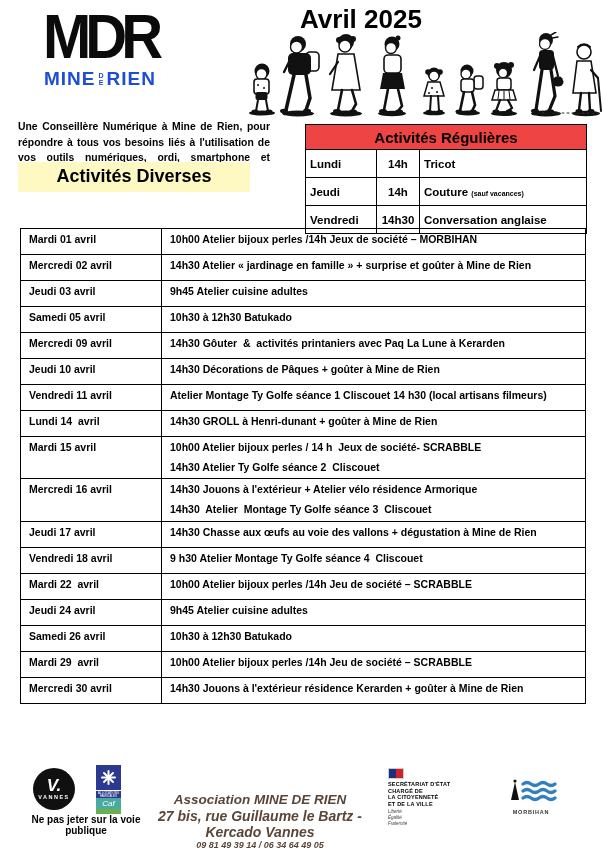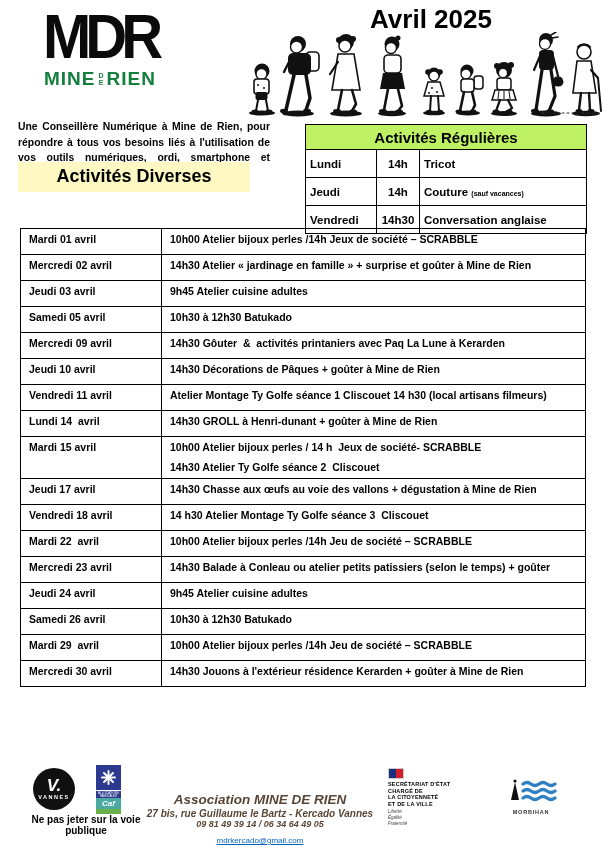--- a/index.html
+++ b/index.html
@@ -4,37 +4,37 @@
 <style>
   html,body{margin:0;padding:0;background:#fff;}
   .page{position:relative;width:603px;height:853px;background:#fff;overflow:hidden;
         font-family:"Liberation Sans",sans-serif;color:#000;padding-left:8px;}
 
   
   .logo-block{position:absolute;left:30px;top:6px;width:140px;text-align:center;}
   .logo-letters{font-weight:900;font-size:58px;line-height:60px;letter-spacing:-6px;
                 transform:scaleY(1.08);color:#0b0b0b;}
   .logo-name{display:flex;align-items:center;justify-content:center;gap:3px;
-             font-weight:700;font-size:19px;letter-spacing:1px;color:#15803d;margin-top:2px;}
+             font-weight:700;font-size:19px;letter-spacing:1px;color:#1d4ed8;margin-top:2px;}
   .logo-de{display:flex;flex-direction:column;font-size:7px;line-height:7px;letter-spacing:0;}
 
-  .main-title{position:absolute;left:300px;top:4px;width:262px;text-align:center;
+  .main-title{position:absolute;left:300px;top:4px;width:262px;
               font-size:26px;font-weight:700;}
 
   .illustration{position:absolute;left:246px;top:32px;}
 
   
   .intro{position:absolute;left:18px;top:119px;width:252px;font-size:10.4px;font-weight:700;
          line-height:1.5;text-align:justify;}
   .h-diverses{position:absolute;left:18px;top:162px;width:232px;height:30px;line-height:28px;
               background:#fef9c3;text-align:center;font-size:18px;font-weight:700;}
 
   
   .reg-table{position:absolute;left:305px;top:124px;border-collapse:collapse;}
-  .reg-table th{background:#bef264;border:1.2px solid #000;font-size:15px;font-weight:700;
+  .reg-table th{background:#ef4444;border:1.2px solid #000;font-size:15px;font-weight:700;
                 padding:2px 4px;height:20px;}
   .reg-table td{border:1.2px solid #000;font-size:11.5px;font-weight:700;height:25px;
                 padding:1px 4px;white-space:nowrap;}
   .reg-day{width:62px;}
   .reg-time{width:34px;text-align:center;}
   .reg-act{width:158px;}
   .reg-note{font-size:7px;font-weight:700;}
 
   
   .main-table{position:absolute;left:20px;top:228px;border-collapse:collapse;width:566px;}
@@ -48,30 +48,30 @@
   .vannes-logo{position:absolute;left:33px;top:768px;width:42px;height:42px;border-radius:50%;
                background:#101010;color:#fff;display:flex;flex-direction:column;align-items:center;
                justify-content:center;}
   .vannes-v{font-size:17px;font-style:italic;font-weight:700;line-height:16px;}
   .vannes-name{font-size:5.5px;letter-spacing:1.5px;font-weight:700;}
 
   .caf-logo{position:absolute;left:96px;top:765px;width:25px;display:flex;flex-direction:column;}
   .caf-top{height:25px;background:#2b3a8f;display:flex;align-items:center;justify-content:center;}
   .caf-mid{height:7px;background:#2b3a8f;border-top:1px solid #fff;display:flex;align-items:center;justify-content:center;
            color:#fff;font-size:3px;line-height:3px;text-align:center;}
-  .caf-band{height:11px;background:#4aa9a0;color:#fff;font-weight:700;font-style:italic;
+  .caf-band{height:11px;background:#4aa9a0;color:#fff;font-weight:400;font-style:italic;
             font-size:8px;display:flex;align-items:center;justify-content:center;}
   .caf-green{height:5px;background:#6ab04c;}
 
   .no-litter{position:absolute;left:12px;top:814px;width:148px;text-align:center;
              font-size:10px;font-weight:700;}
 
   .assoc-block{position:absolute;left:130px;top:792px;width:260px;text-align:center;color:#5a4636;}
   .assoc-name{font-size:13.5px;font-weight:700;font-style:italic;}
-  .assoc-address{font-size:10px;font-weight:700;font-style:italic;margin-top:1px;}
+  .assoc-address{font-size:14px;font-weight:700;font-style:italic;margin-top:1px;}
   .assoc-phones{font-size:9px;font-weight:700;font-style:italic;}
   .assoc-email{font-size:8px;color:#0563c1;text-decoration:underline;display:inline-block;margin-top:1px;}
 
   .secretariat{position:absolute;left:388px;top:768px;width:80px;}
   .flag{display:flex;width:14px;height:9px;border:0.5px solid #ccc;margin-bottom:2px;}
   .flag-blue{width:7px;background:#1b2f7e;}
   .flag-red{width:7px;background:#d0202c;}
   .secr-line{font-size:5.5px;font-weight:700;line-height:1.2;letter-spacing:0.2px;}
   .motto{margin-top:2px;}
   .motto-line{font-size:4.5px;font-style:italic;color:#444;line-height:1.25;}
@@ -234,21 +234,21 @@
         <td class="reg-time">14h30</td>
         <td class="reg-act">Conversation anglaise</td>
       </tr>
     </tbody>
   </table>
 
   <table class="main-table">
     <tbody>
     <tr>
       <td class="date-cell">Mardi 01 avril</td>
-      <td class="act-cell"><div class="act-line">10h00 Atelier bijoux perles /14h Jeux de société – SCRABBLE</div></td>
+      <td class="act-cell"><div class="act-line">10h00 Atelier bijoux perles /14h Jeux de société – MORBIHAN</div></td>
     </tr>
 
     <tr>
       <td class="date-cell">Mercredi 02 avril</td>
       <td class="act-cell"><div class="act-line">14h30 Atelier « jardinage en famille » + surprise et goûter à Mine de Rien</div></td>
     </tr>
 
     <tr>
       <td class="date-cell">Jeudi 03 avril</td>
       <td class="act-cell"><div class="act-line">9h45 Atelier cuisine adultes</div></td>
@@ -278,40 +278,40 @@
     <tr>
       <td class="date-cell">Lundi 14  avril</td>
       <td class="act-cell"><div class="act-line">14h30 GROLL à Henri-dunant + goûter à Mine de Rien</div></td>
     </tr>
 
     <tr>
       <td class="date-cell">Mardi 15 avril</td>
       <td class="act-cell"><div class="act-line">10h00 Atelier bijoux perles / 14 h  Jeux de société- SCRABBLE</div><div class="act-line">14h30 Atelier Ty Golfe séance 2  Cliscouet</div></td>
     </tr>
 
+    <tr>
+      <td class="date-cell">Mercredi 16 avril</td>
+      <td class="act-cell"><div class="act-line">14h30 Jouons à l'extérieur + Atelier vélo résidence Armorique</div><div class="act-line">14h30  Atelier  Montage Ty Golfe séance 3  Cliscouet</div></td>
+    </tr>
 
     <tr>
       <td class="date-cell">Jeudi 17 avril</td>
       <td class="act-cell"><div class="act-line">14h30 Chasse aux œufs au voie des vallons + dégustation à Mine de Rien</div></td>
     </tr>
 
     <tr>
       <td class="date-cell">Vendredi 18 avril</td>
-      <td class="act-cell"><div class="act-line">14 h30 Atelier Montage Ty Golfe séance 3  Cliscouet</div></td>
+      <td class="act-cell"><div class="act-line">9 h30 Atelier Montage Ty Golfe séance 4  Cliscouet</div></td>
     </tr>
 
     <tr>
       <td class="date-cell">Mardi 22  avril</td>
       <td class="act-cell"><div class="act-line">10h00 Atelier bijoux perles /14h Jeu de société – SCRABBLE</div></td>
     </tr>
 
-    <tr>
-      <td class="date-cell">Mercredi 23 avril</td>
-      <td class="act-cell"><div class="act-line">14h30 Balade à Conleau ou atelier petits patissiers (selon le temps) + goûter</div></td>
-    </tr>
 
     <tr>
       <td class="date-cell">Jeudi 24 avril</td>
       <td class="act-cell"><div class="act-line">9h45 Atelier cuisine adultes</div></td>
     </tr>
 
     <tr>
       <td class="date-cell">Samedi 26 avril</td>
       <td class="act-cell"><div class="act-line">10h30 à 12h30 Batukado</div></td>
     </tr>

